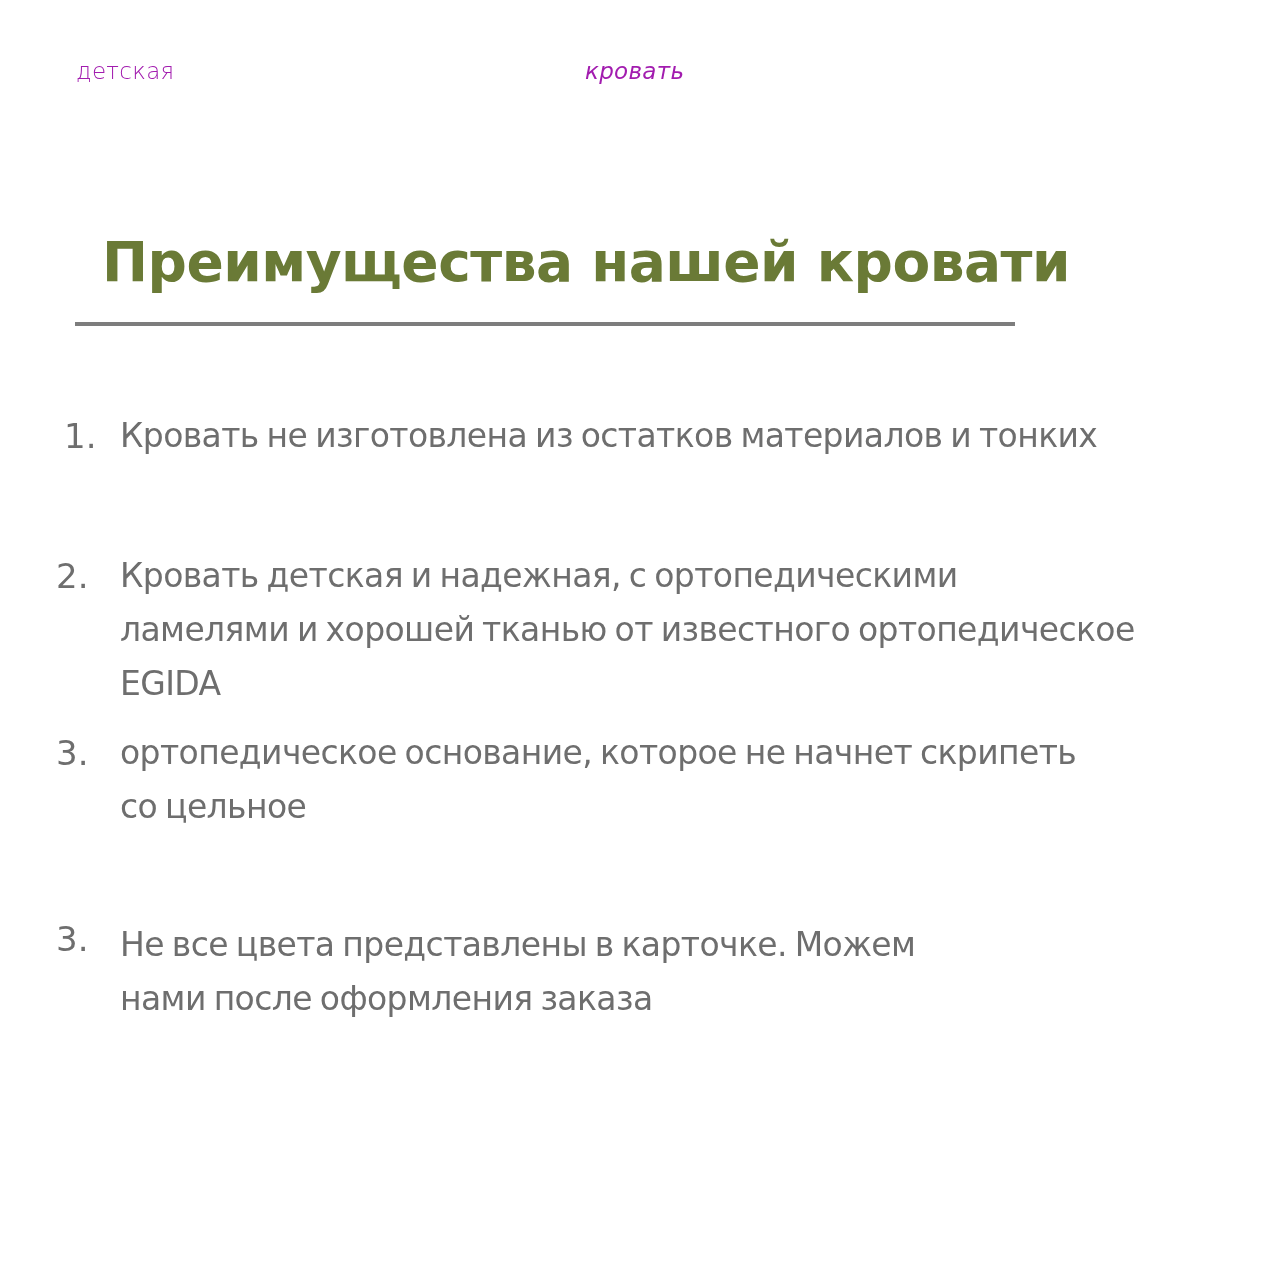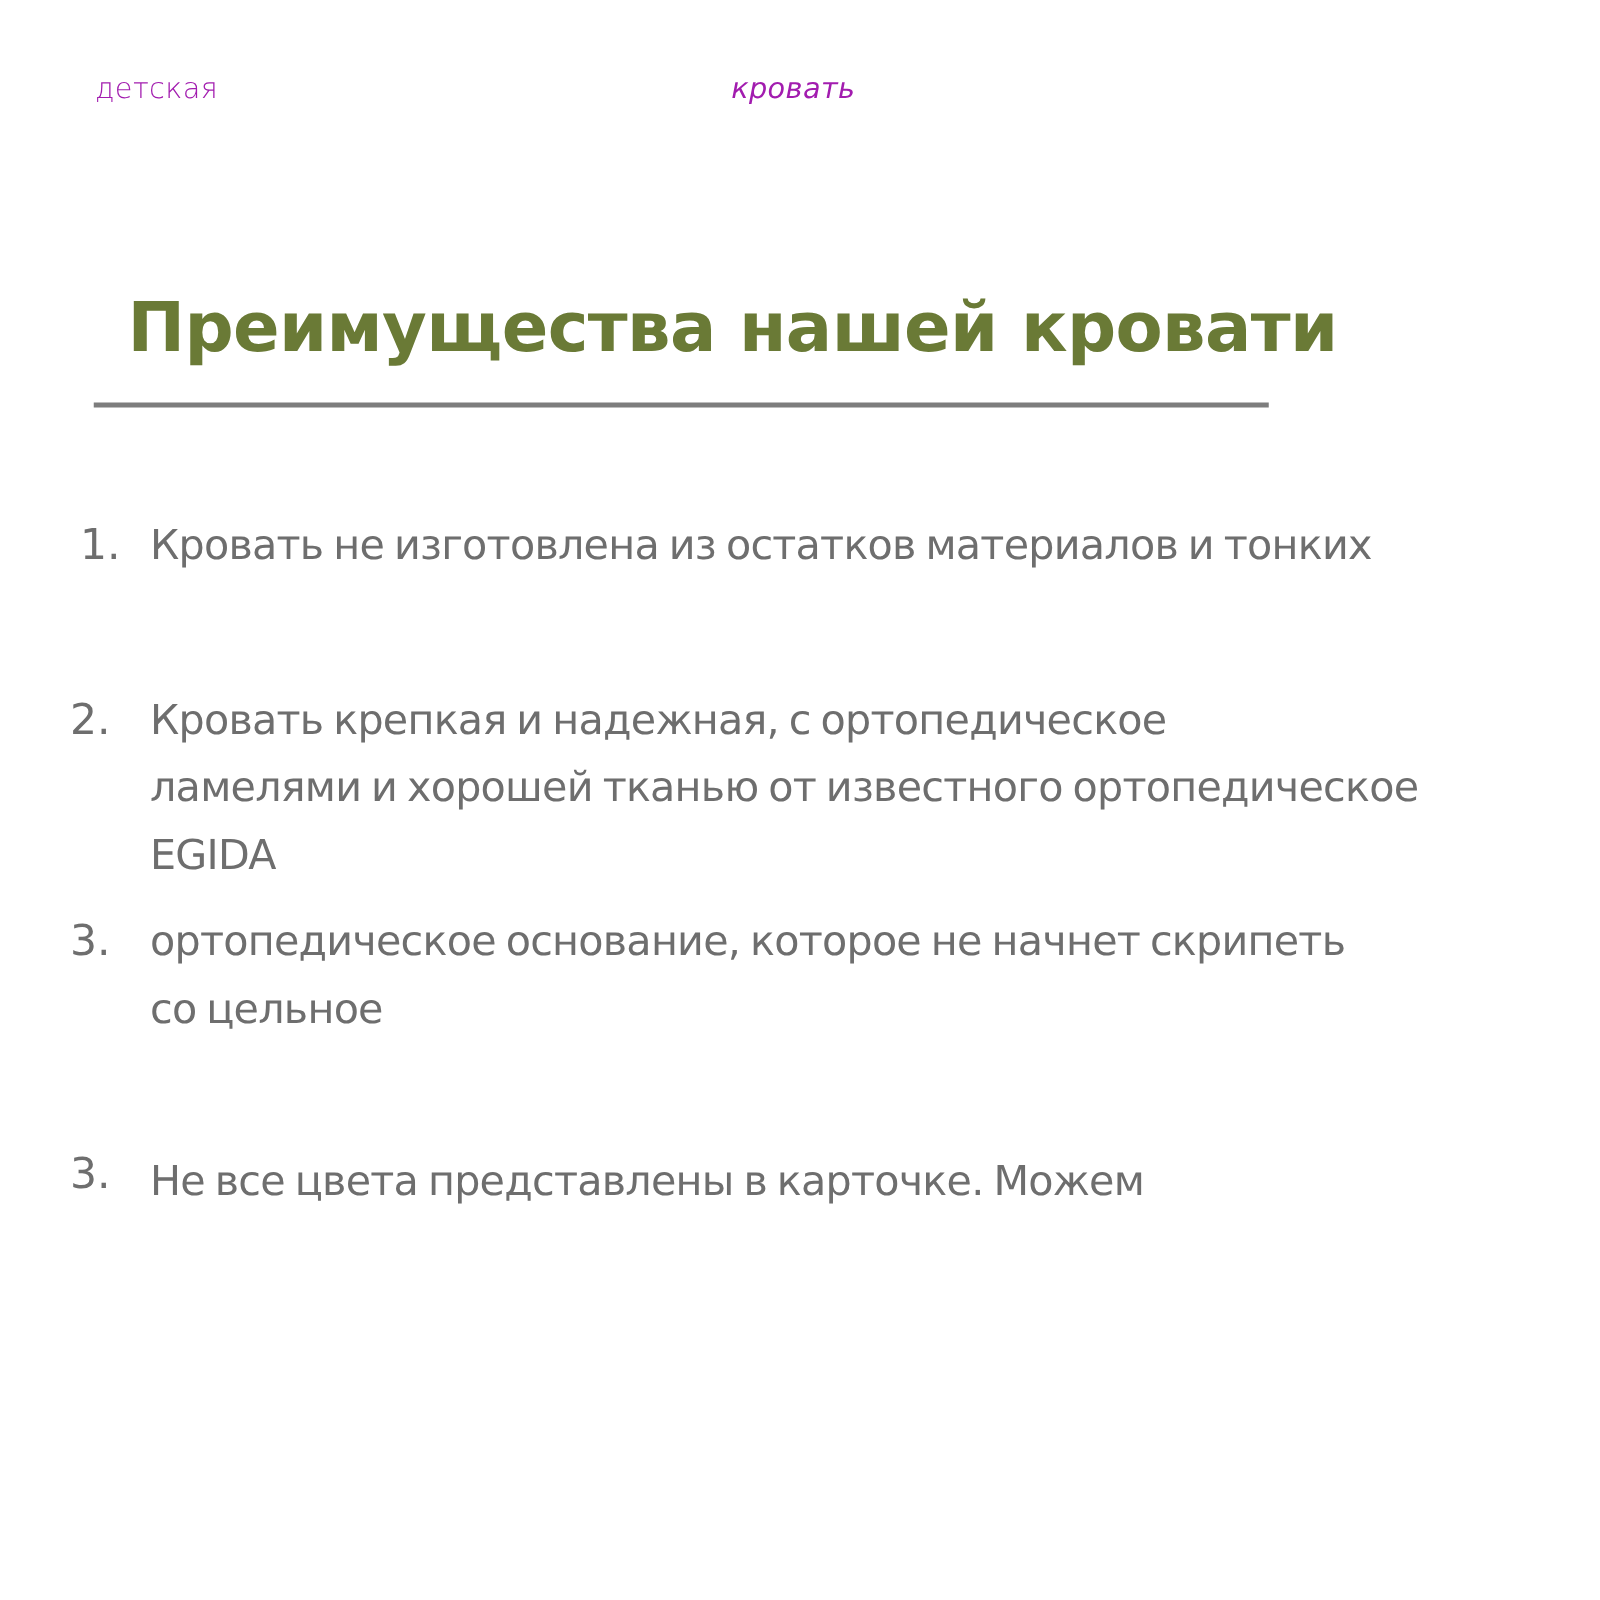--- a/index.html
+++ b/index.html
@@ -88,34 +88,35 @@
   <div class="item" style="top:409px;">
     <span class="num" style="left:64px;">1.</span>
     <div class="text">
       <span class="line">Кровать не изготовлена из остатков материалов и тонких</span>
     </div>
   </div>
 
   <div class="item" style="top:549px;">
     <span class="num" style="left:56px;">2.</span>
     <div class="text">
-      <span class="line">Кровать крепкая и надежная, с ортопедическое</span>
+      <span class="line">Кровать детская и надежная, с ортопедическими</span>
       <span class="line">ламелями и хорошей тканью от известного ортопедическое</span>
       <span class="line">EGIDA</span>
     </div>
   </div>
 
   <div class="item" style="top:726px;">
     <span class="num" style="left:56px;">3.</span>
     <div class="text">
       <span class="line">ортопедическое основание, которое не начнет скрипеть</span>
       <span class="line">со цельное</span>
     </div>
   </div>
 
   <div class="item" style="top:918px;">
     <span class="num" style="left:56px; top:-6px;">3.</span>
     <div class="text">
       <span class="line">Не все цвета представлены в карточке. Можем</span>
+      <span class="line">нами после оформления заказа</span>
     </div>
   </div>
 
 </div>
 
 </body></html>

